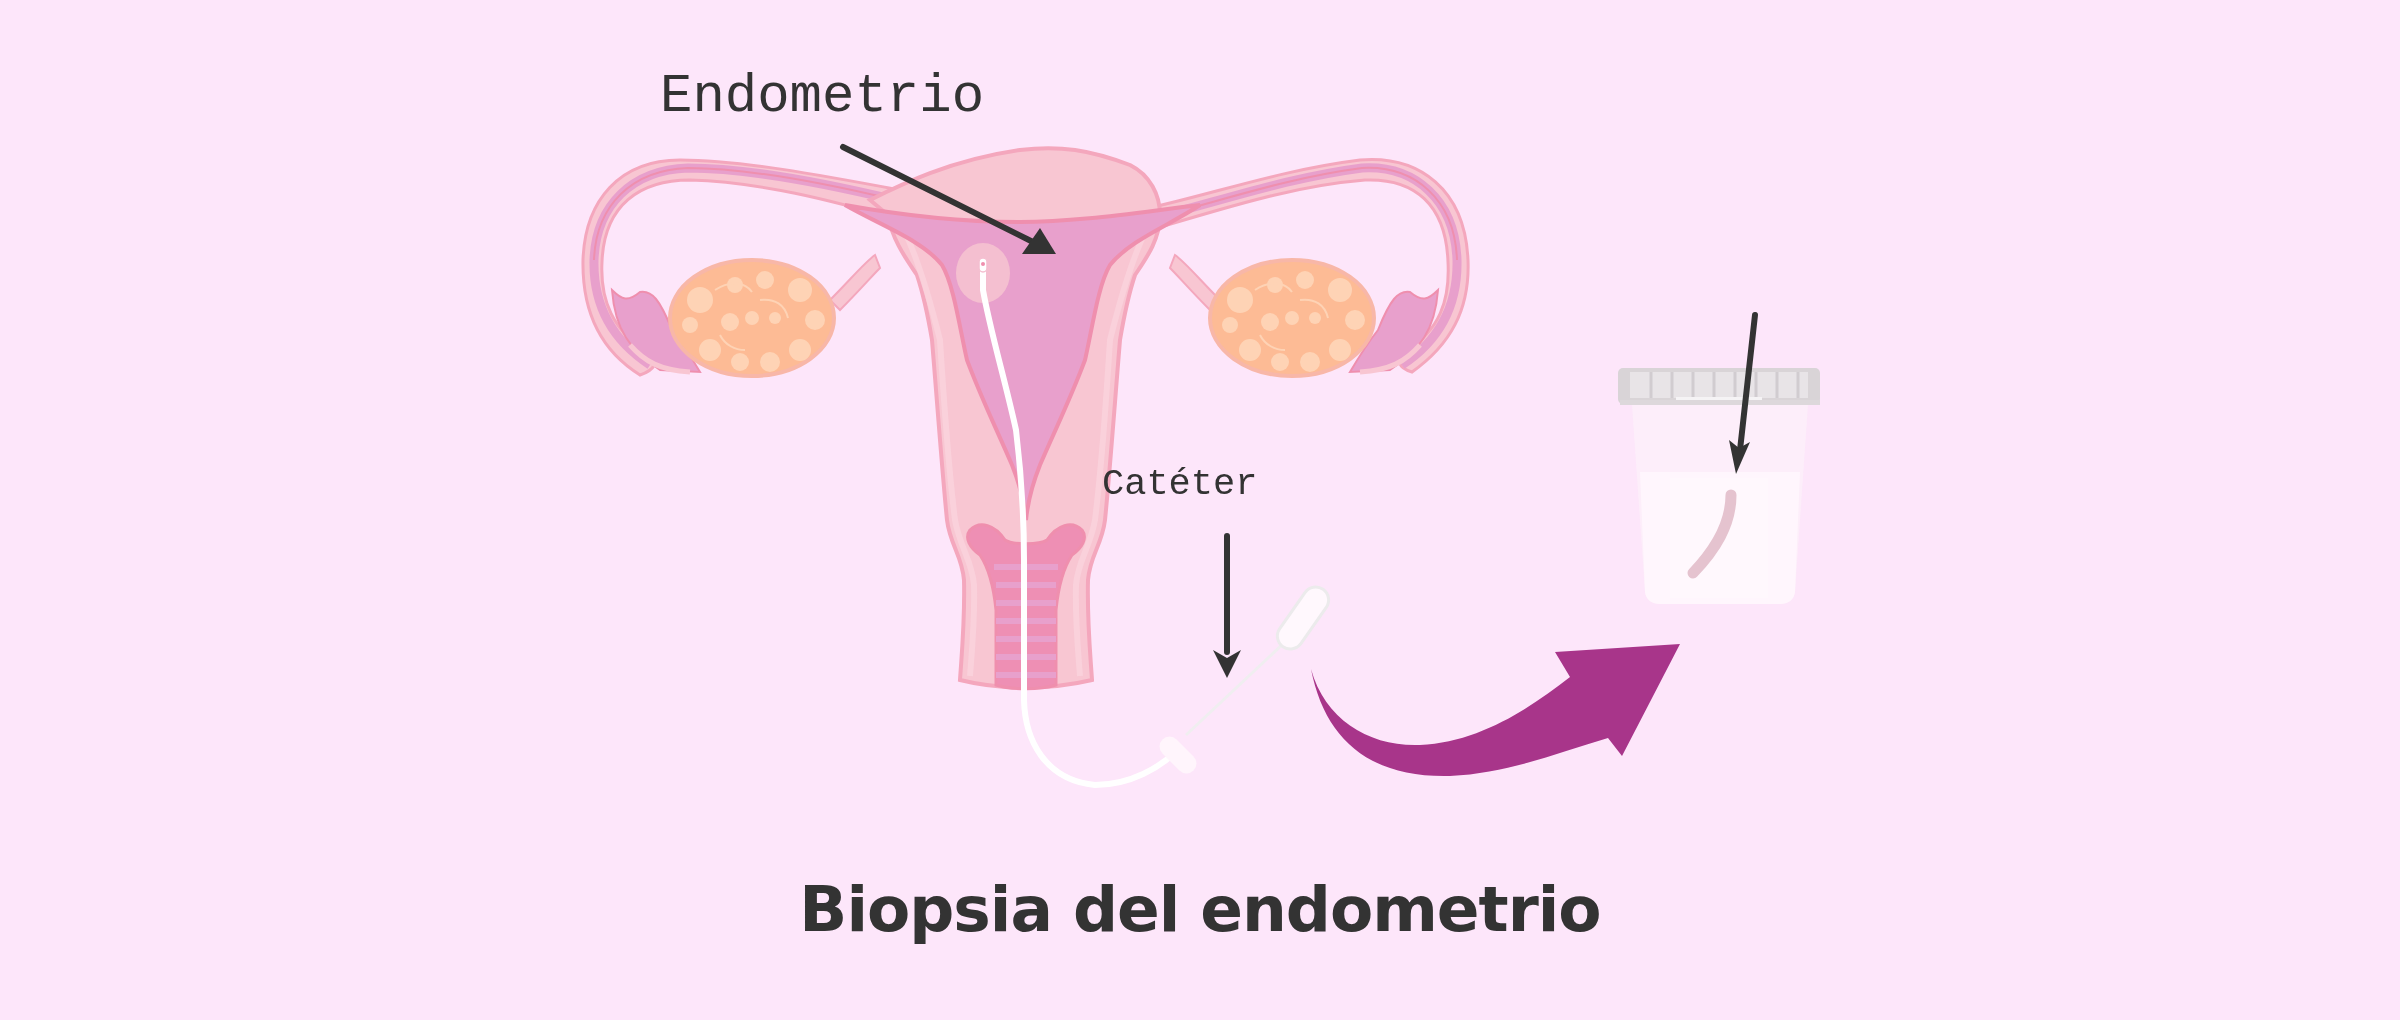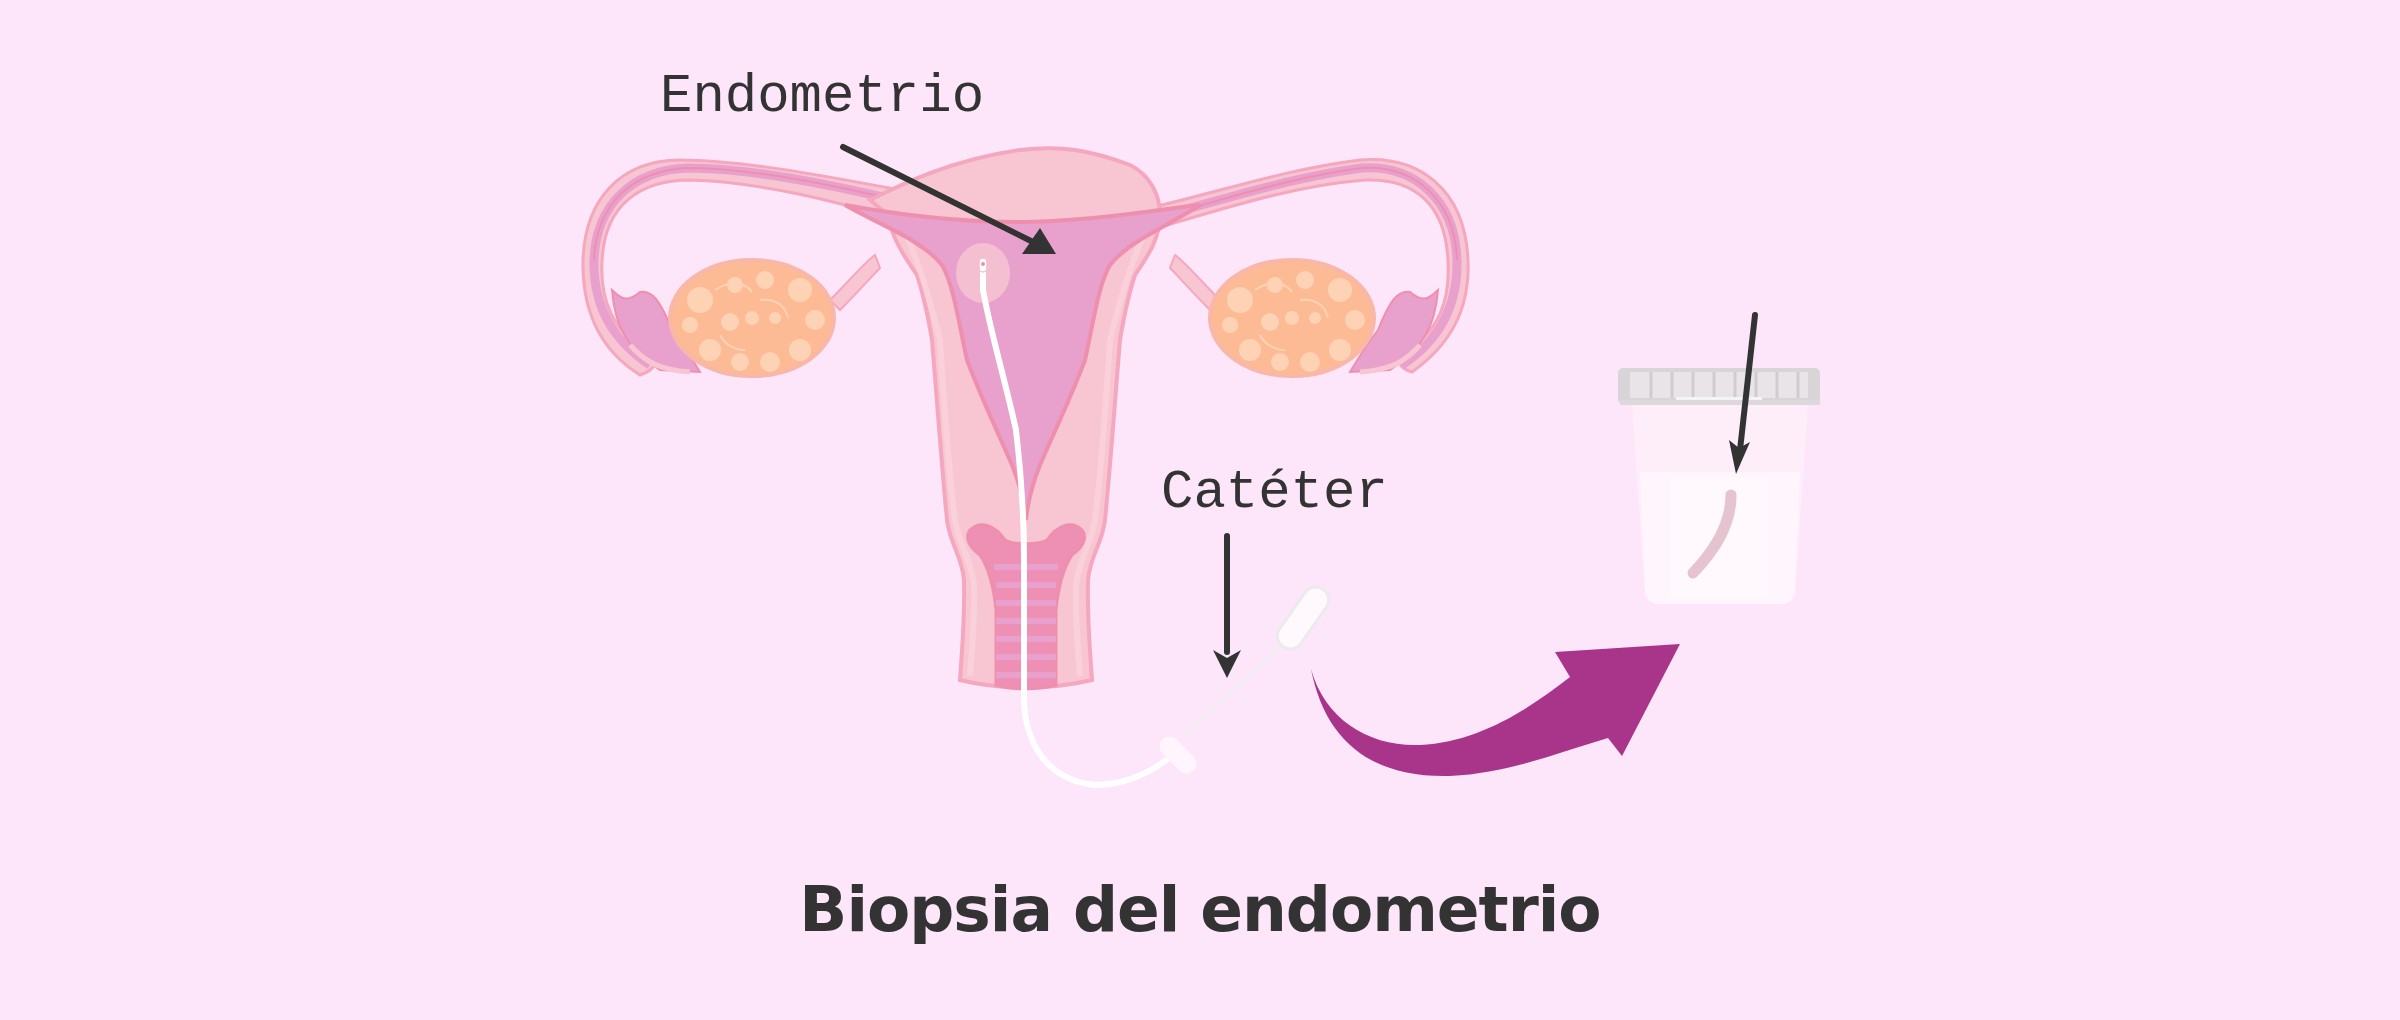--- a/index.html
+++ b/index.html
@@ -11,21 +11,21 @@
   }
   #stage { position: absolute; left: 0; top: 0; width: 2400px; height: 1020px; }
   .label {
     position: absolute;
     color: #333333;
     font-family: Liberation Mono, monospace;
     white-space: nowrap;
     line-height: 1;
   }
   #label-endometrio { left: 660px; top: 70px; font-size: 54px; letter-spacing: 0px; }
-  #label-cateter { left: 1161px; top: 466px; font-size: 54px; }
+  #label-cateter { left: 1102px; top: 466px; font-size: 37px; }
   #diagram-title {
     position: absolute; left: 0; width: 2400px; top: 873px;
     text-align: center; font-size: 63px; font-weight: bold; color: #333333;
     font-family: "DejaVu Sans", "Liberation Sans", sans-serif;
     letter-spacing: -1px;
   }
 </style>
 </head>
 <body>
 

